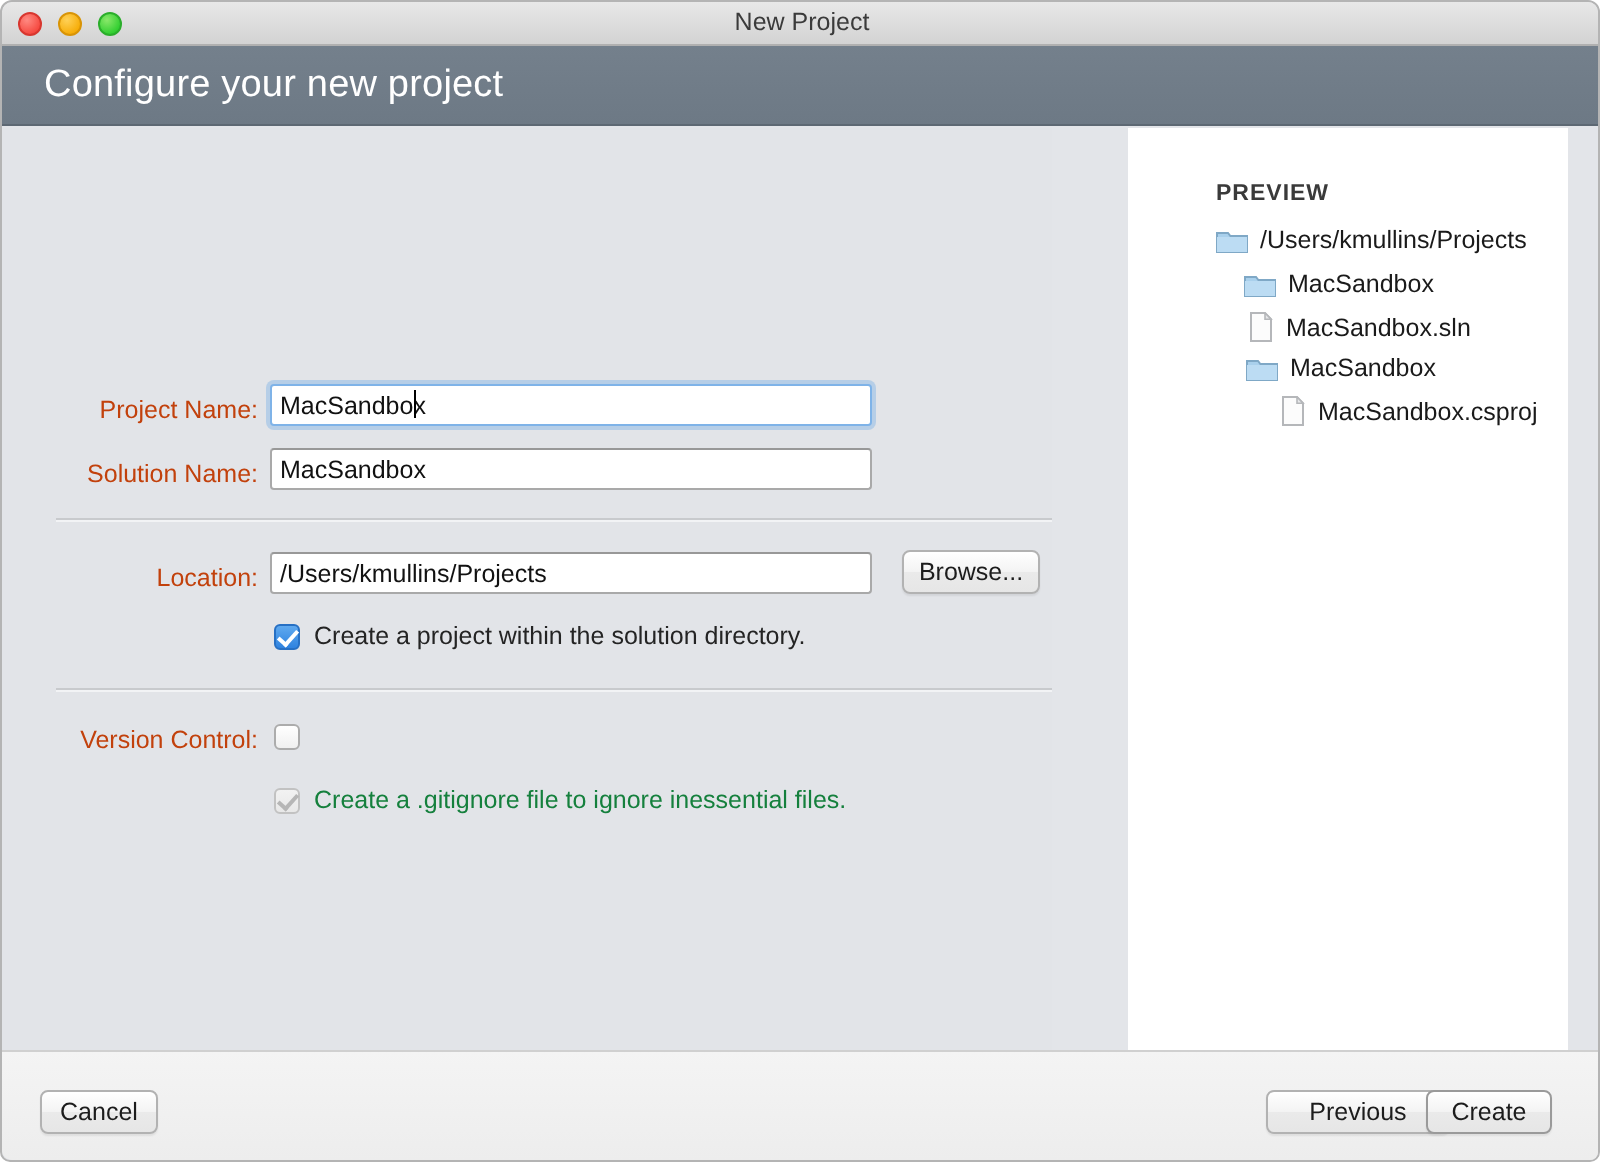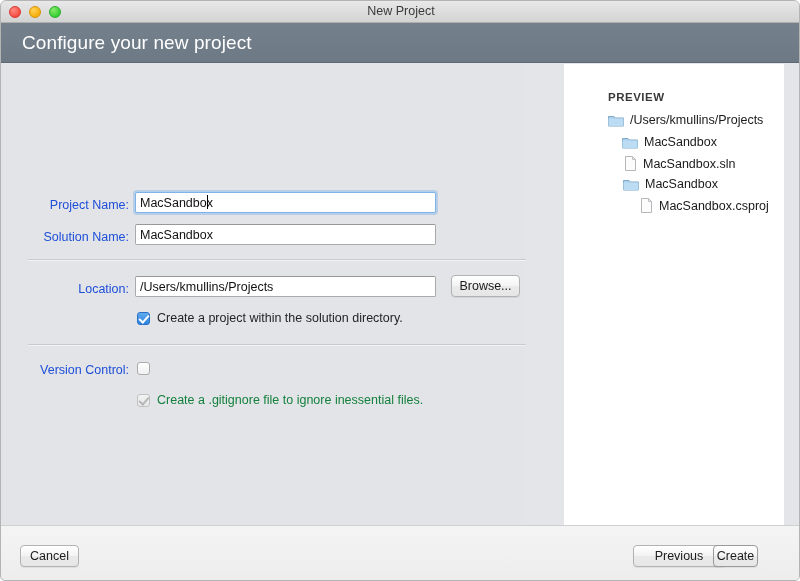--- a/index.html
+++ b/index.html
@@ -95,21 +95,21 @@
     background: #ffffff;
     margin-left: 38px;
   }
 
   
   .form-label {
     position: absolute;
     width: 110px;
     text-align: right;
     font-size: 12.5px;
-    color: #1d4ed8;
+    color: #c2410c;
   }
   .text-input {
     position: absolute;
     box-sizing: border-box;
     height: 21px;
     background: #ffffff;
     border: 1px solid #a9a9a9;
     border-top-color: #989898;
     border-radius: 2px;
     font-family: "Liberation Sans", sans-serif;
@@ -328,16 +328,16 @@
         <path d="M1.5 0.5 L8.5 0.5 L11.5 3.6 L11.5 14.5 L1.5 14.5 Z" fill="#fcfcfc" stroke="#b5b7ba" stroke-width="1"></path>
         <path d="M8.5 0.5 L8.5 3.6 L11.5 3.6 Z" fill="#e6e7e9" stroke="#b5b7ba" stroke-width="0.8"></path>
       </svg>
       <span class="tree-label">MacSandbox.csproj</span>
     </div>
   </div>
 
   <div id="bottombar">
     <button class="btn" style="left:19px; top:19px; width:59px; height:22px;">Cancel</button>
     <button class="btn" style="left:632px; top:19px; width:92px; height:22px;">Previous</button>
-    <button class="btn default-btn" style="left:712px; top:19px; width:45px; height:22px;">Create</button>
+    <button class="btn default-btn" style="left:712px; top:19px; width:63px; height:22px;">Create</button>
   </div>
 
 </div>
 
 </body></html>

